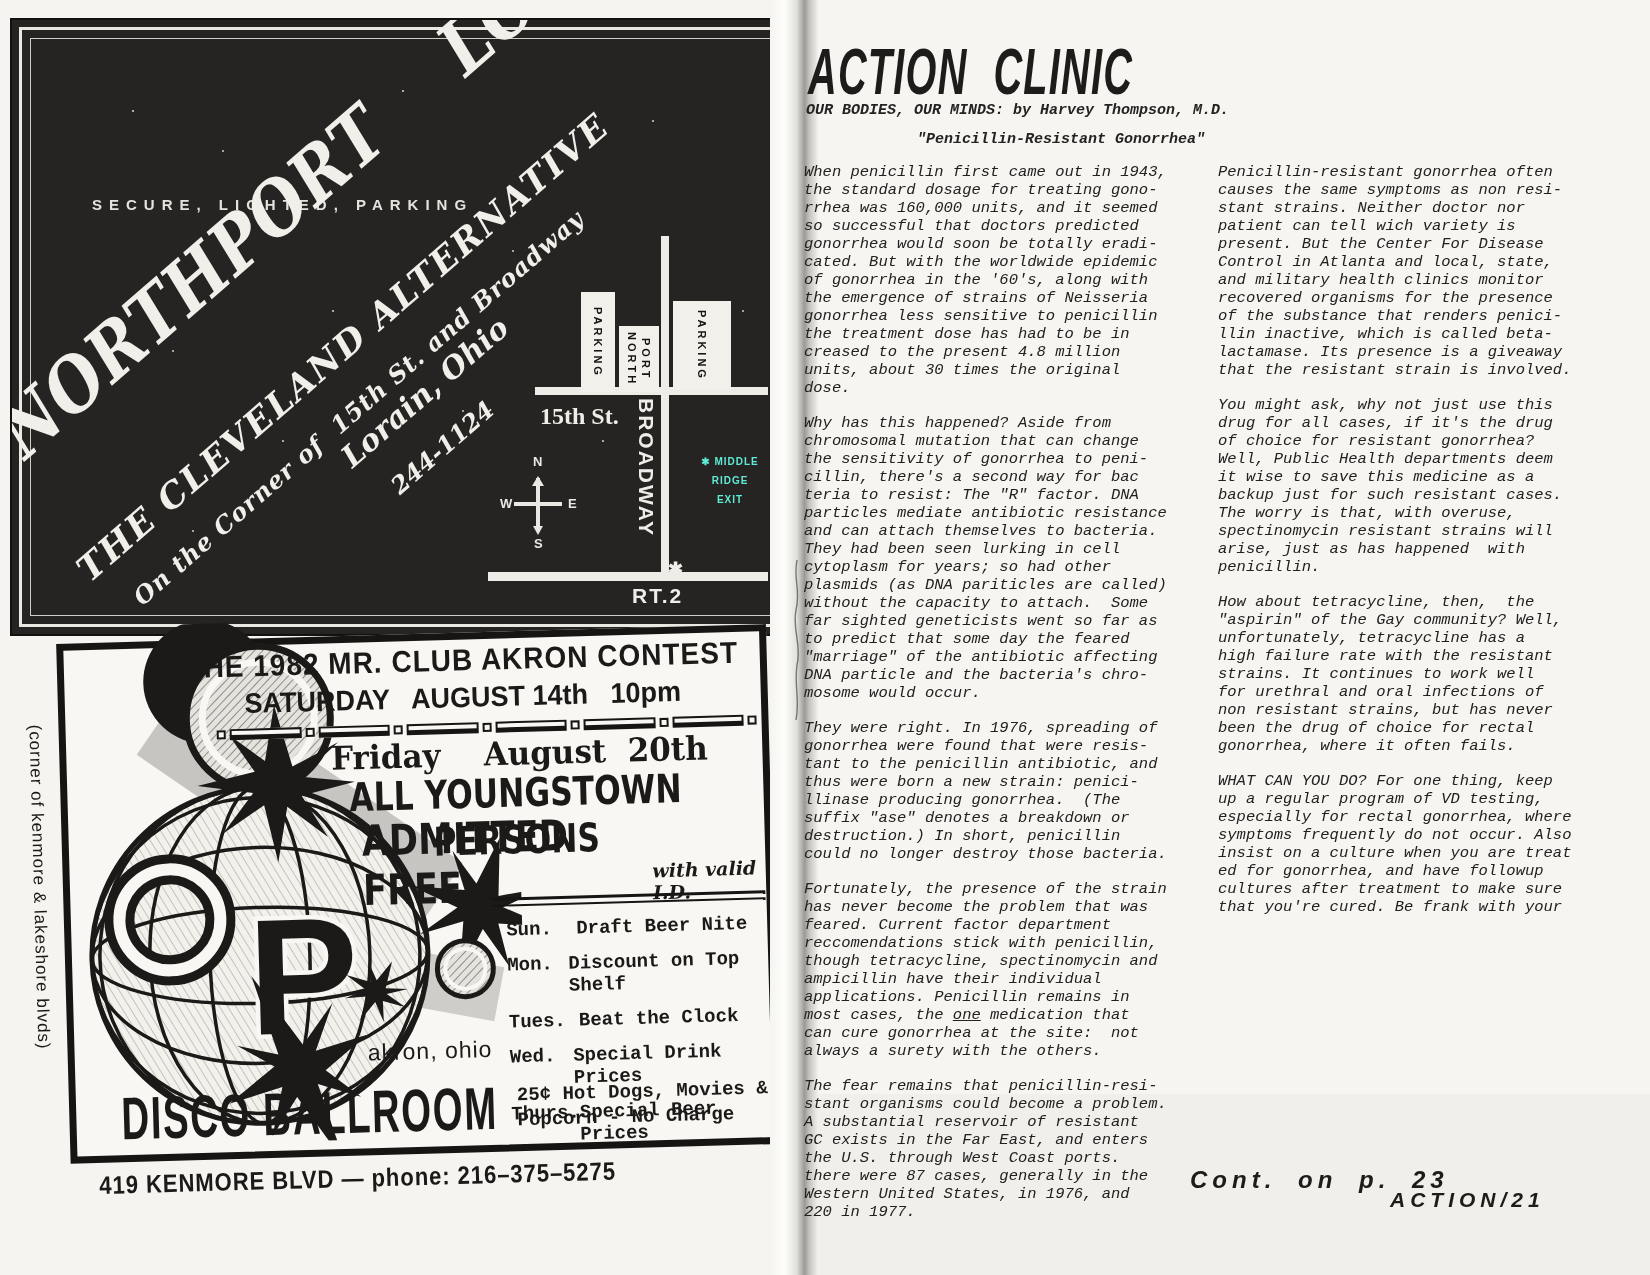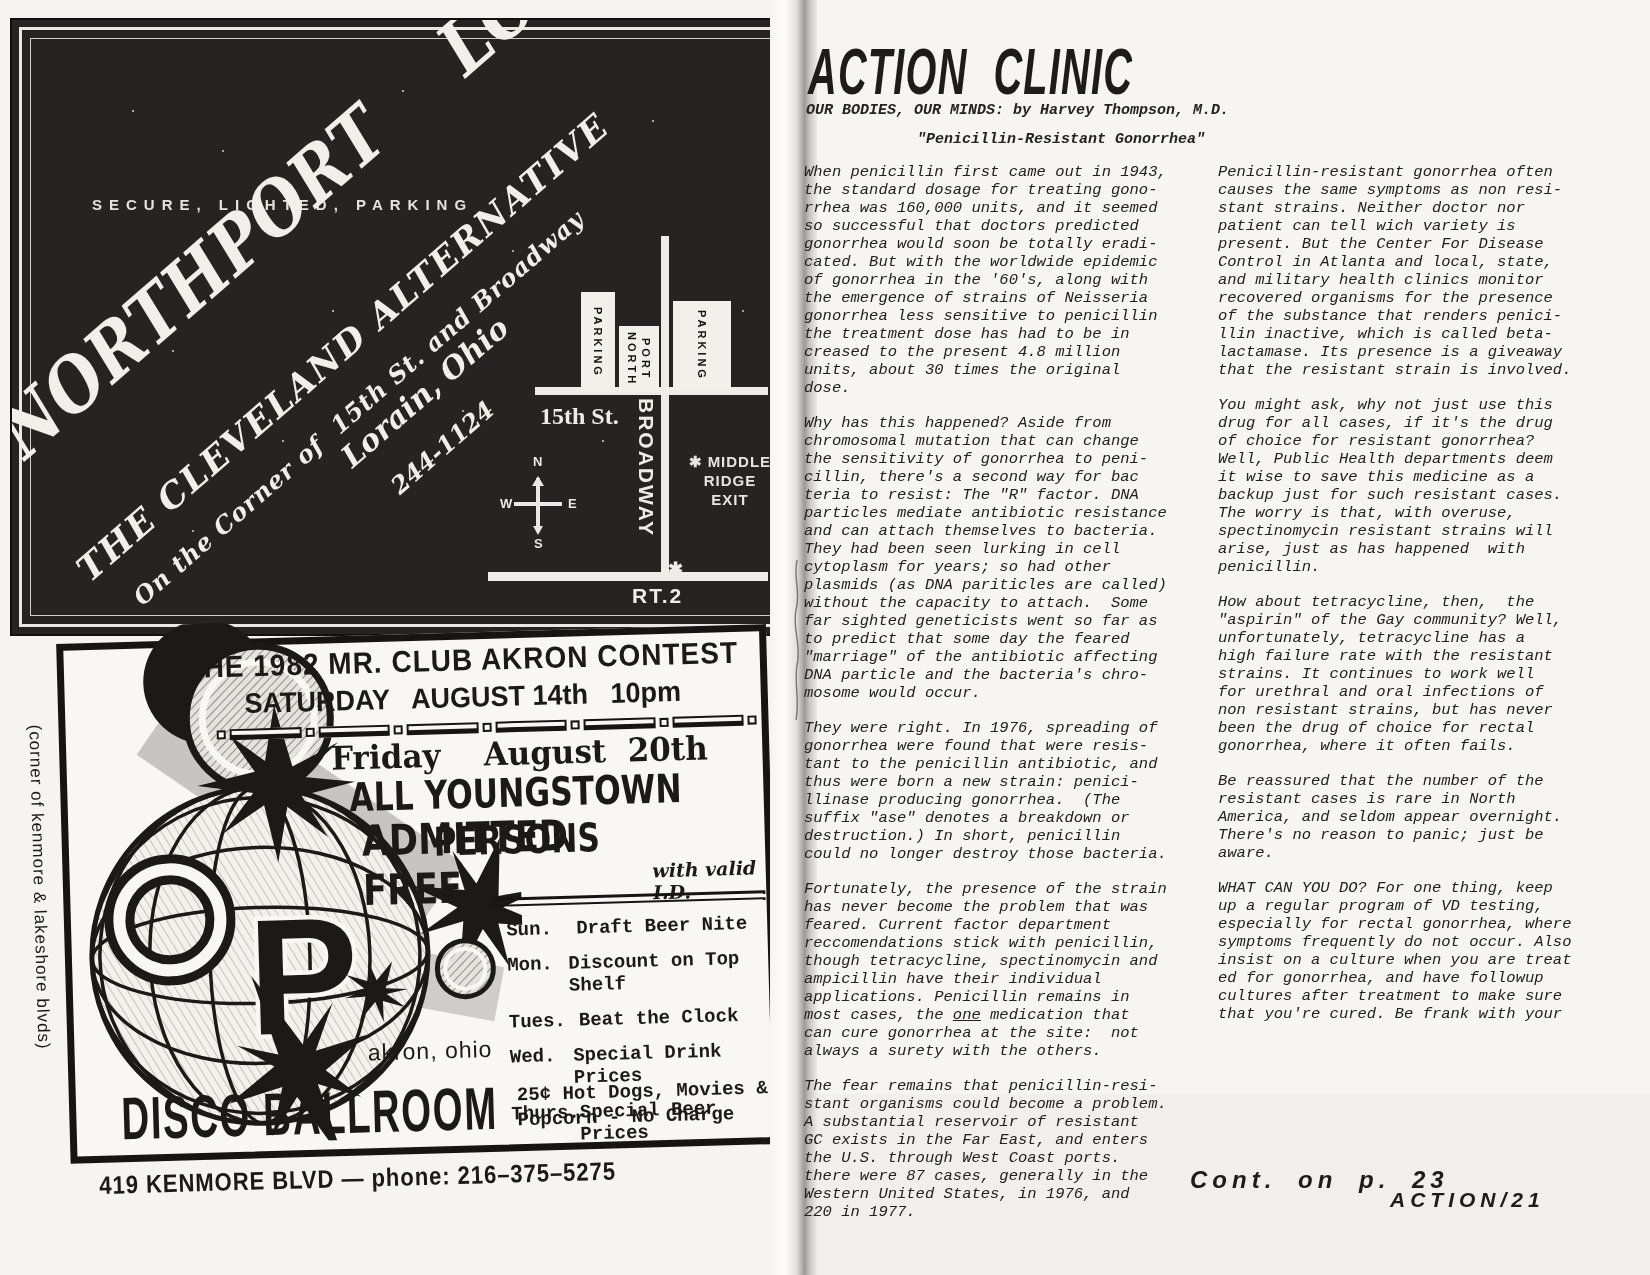--- a/index.html
+++ b/index.html
@@ -43,22 +43,22 @@
   .road-broadway { left:649px; top:216px; width:8px; height:343px; }
   .road-15th    { left:523px; top:367px; width:233px; height:8px; }
   .road-rt2     { left:476px; top:552px; width:280px; height:9px; }
   .map-box { position:absolute; background:#f1f0eb; color:#161514; display:flex;
      align-items:center; justify-content:center; }
   .map-box .vtxt { writing-mode:vertical-rl; text-orientation:sideways;
      font-size:11px; font-weight:bold; letter-spacing:3px; }
   .box-parking-left  { left:569px; top:272px; width:34px; height:100px; }
   .box-northport     { left:607px; top:306px; width:40px; height:66px; gap:2px; }
   .box-parking-right { left:661px; top:281px; width:58px; height:89px; }
-  .map-exit { position:absolute; left:668px; top:432px; width:100px; color:#e5e5e5;
-     font-size:15px; font-weight:bold; text-align:center; line-height:19px; letter-spacing:1px; }
+  .map-exit { position:absolute; left:668px; top:432px; width:100px; color:#5eead4;
+     font-size:10px; font-weight:bold; text-align:center; line-height:19px; letter-spacing:1px; }
   .map-rt2-label { position:absolute; left:620px; top:564px; color:#eeede8;
      font-size:21px; font-weight:bold; letter-spacing:2px; }
   .map-broadway { position:absolute; left:622px; top:378px; height:160px; color:#eeede8;
      writing-mode:vertical-rl; text-orientation:sideways; font-size:21px; font-weight:bold; letter-spacing:2px; }
   .map-asterisk { position:absolute; left:656px; top:538px; color:#eeede8; font-size:18px; font-weight:bold; }
   .compass { position:absolute; left:494px; top:440px; width:64px; height:90px; color:#e9e8e3; }
   .compass .bar-v { position:absolute; left:30px; top:18px; width:4px; height:52px; background:#e9e8e3; }
   .compass .bar-h { position:absolute; left:8px; top:42px; width:48px; height:4px; background:#e9e8e3; }
   .compass .tip-n { position:absolute; left:26px; top:10px; border:6px solid transparent; border-bottom:10px solid #e9e8e3; }
   .compass .tip-s { position:absolute; left:27px; top:66px; border:5px solid transparent; border-top:9px solid #e9e8e3; }
@@ -398,25 +398,20 @@
 penicillin.</p>
         <p>How about tetracycline, then,  the
 "aspirin" of the Gay community? Well,
 unfortunately, tetracycline has a
 high failure rate with the resistant
 strains. It continues to work well
 for urethral and oral infections of
 non resistant strains, but has never
 been the drug of choice for rectal
 gonorrhea, where it often fails.</p>
-        <p>Be reassured that the number of the
-resistant cases is rare in North
-America, and seldom appear overnight.
-There's no reason to panic; just be
-aware.</p>
         <p>WHAT CAN YOU DO? For one thing, keep
 up a regular program of VD testing,
 especially for rectal gonorrhea, where
 symptoms frequently do not occur. Also
 insist on a culture when you are treat
 ed for gonorrhea, and have followup
 cultures after treatment to make sure
 that you're cured. Be frank with your</p>
       </div>
     </div>

